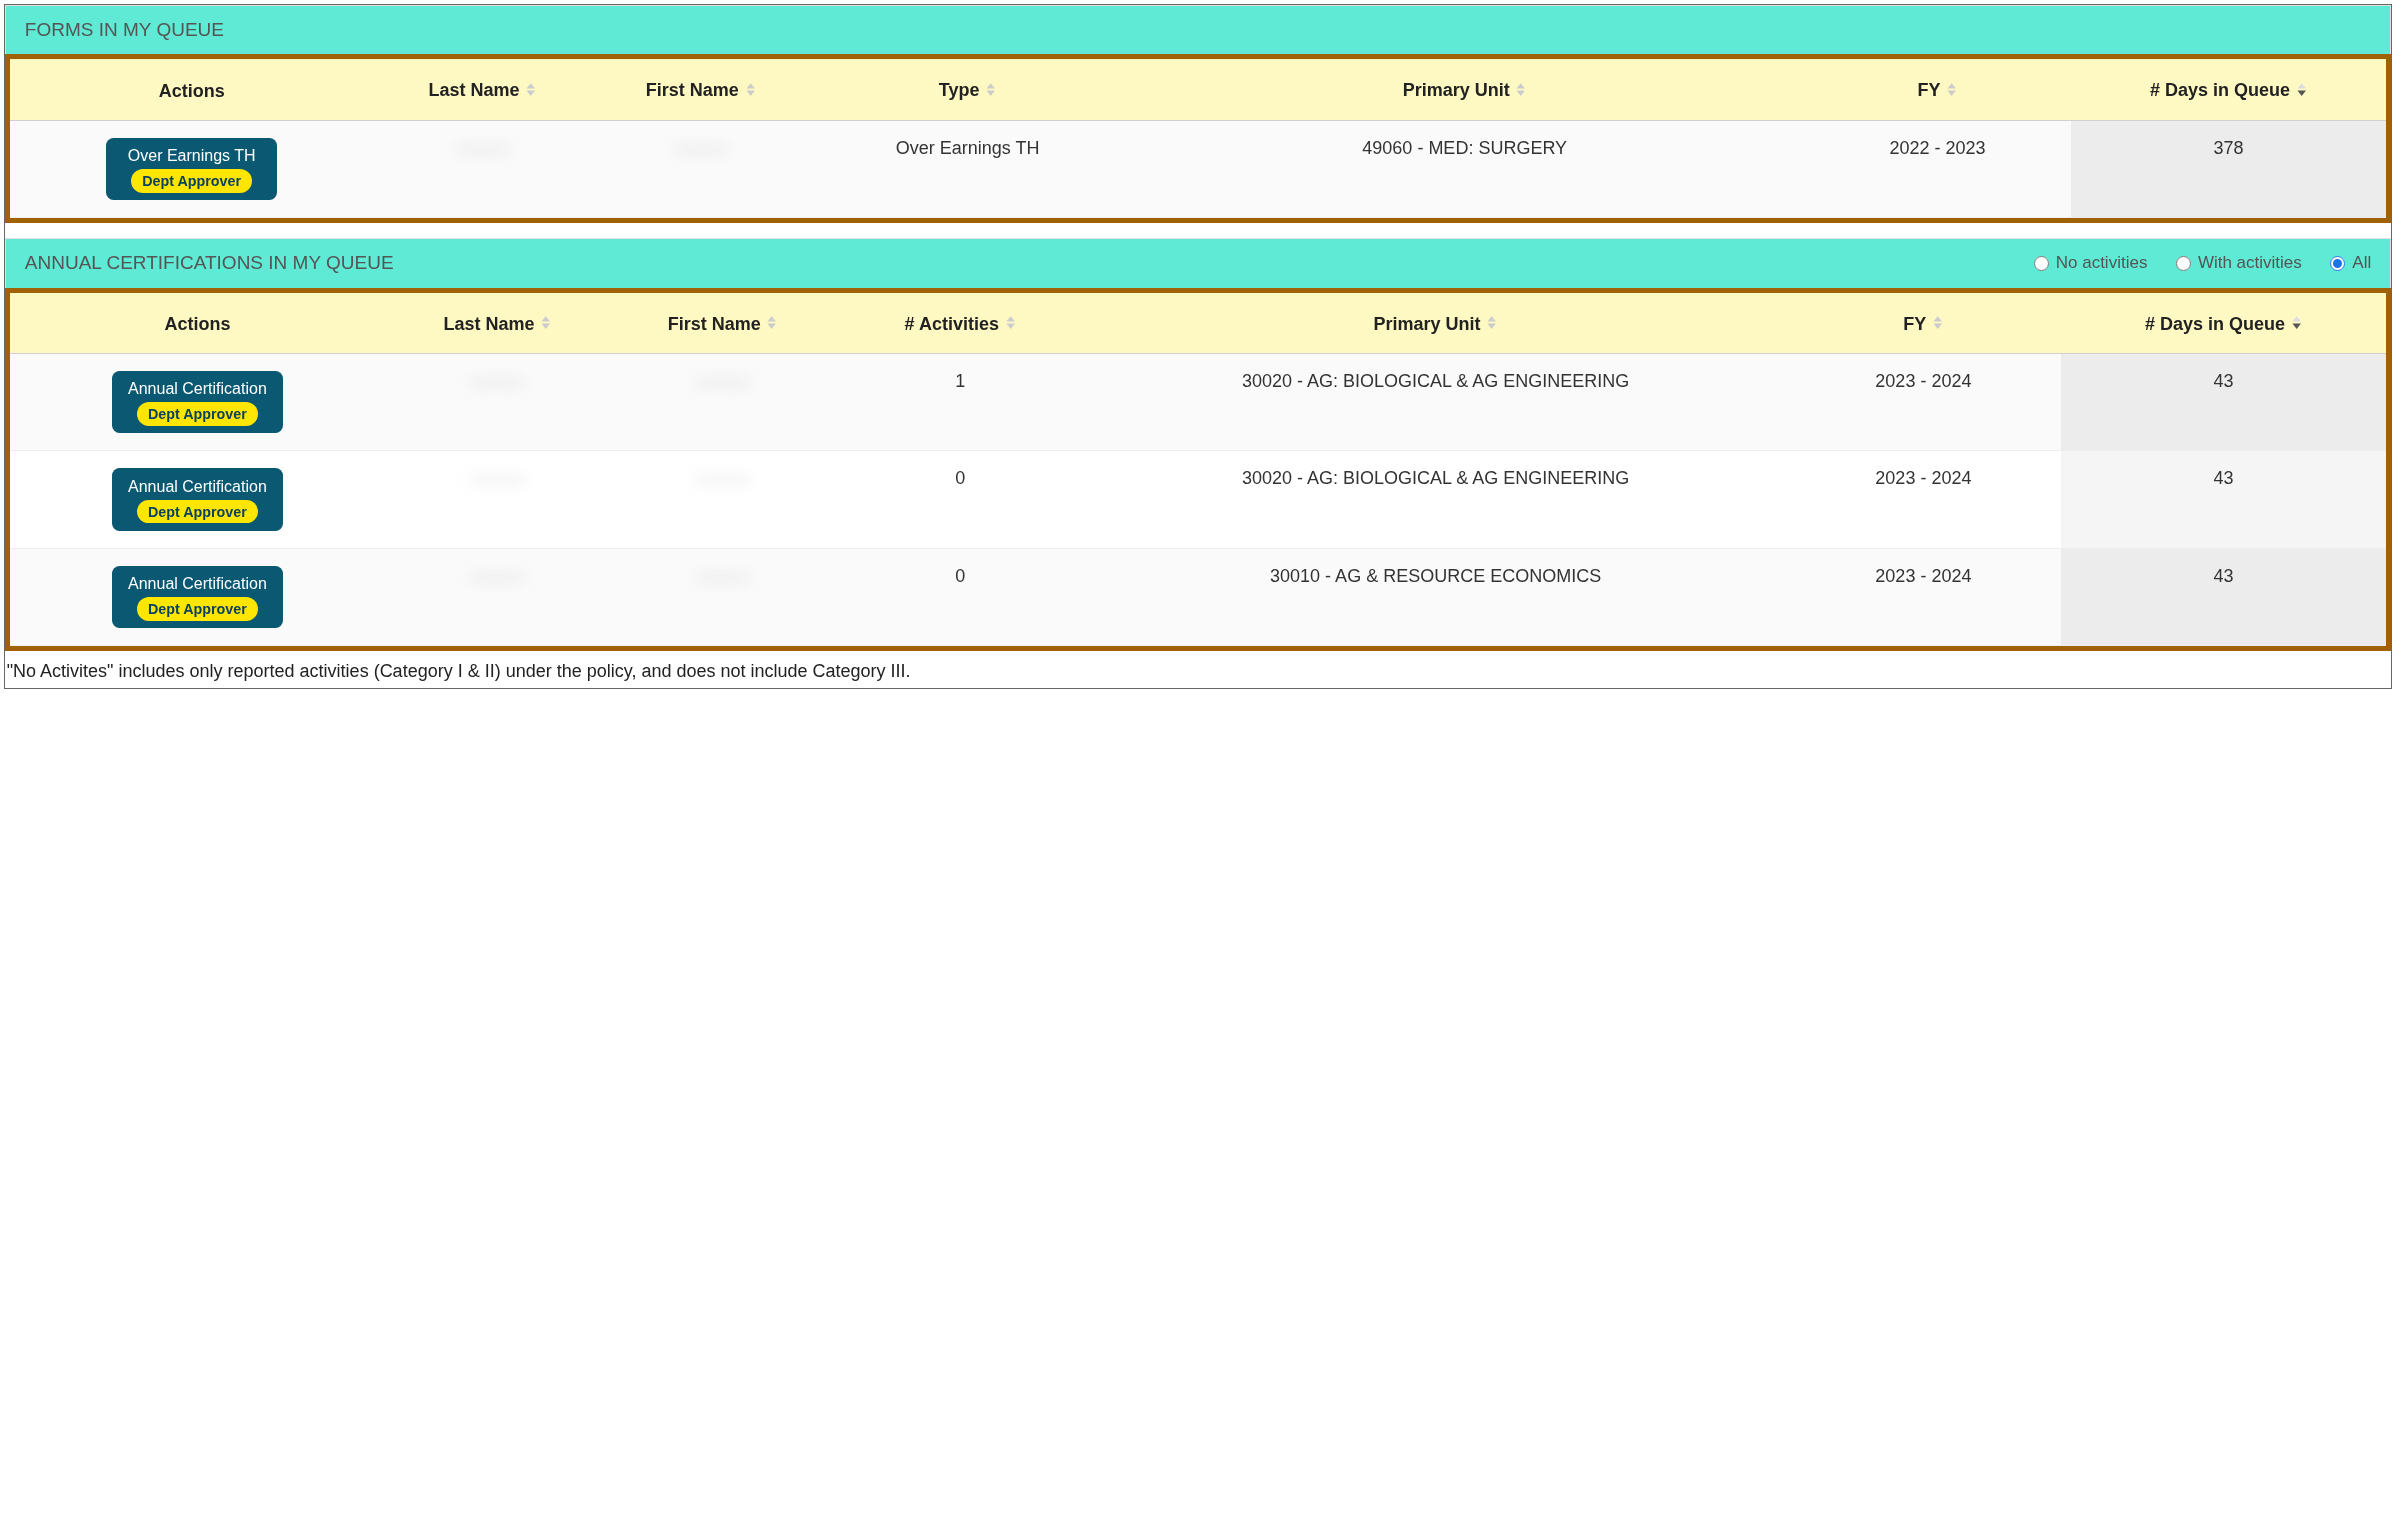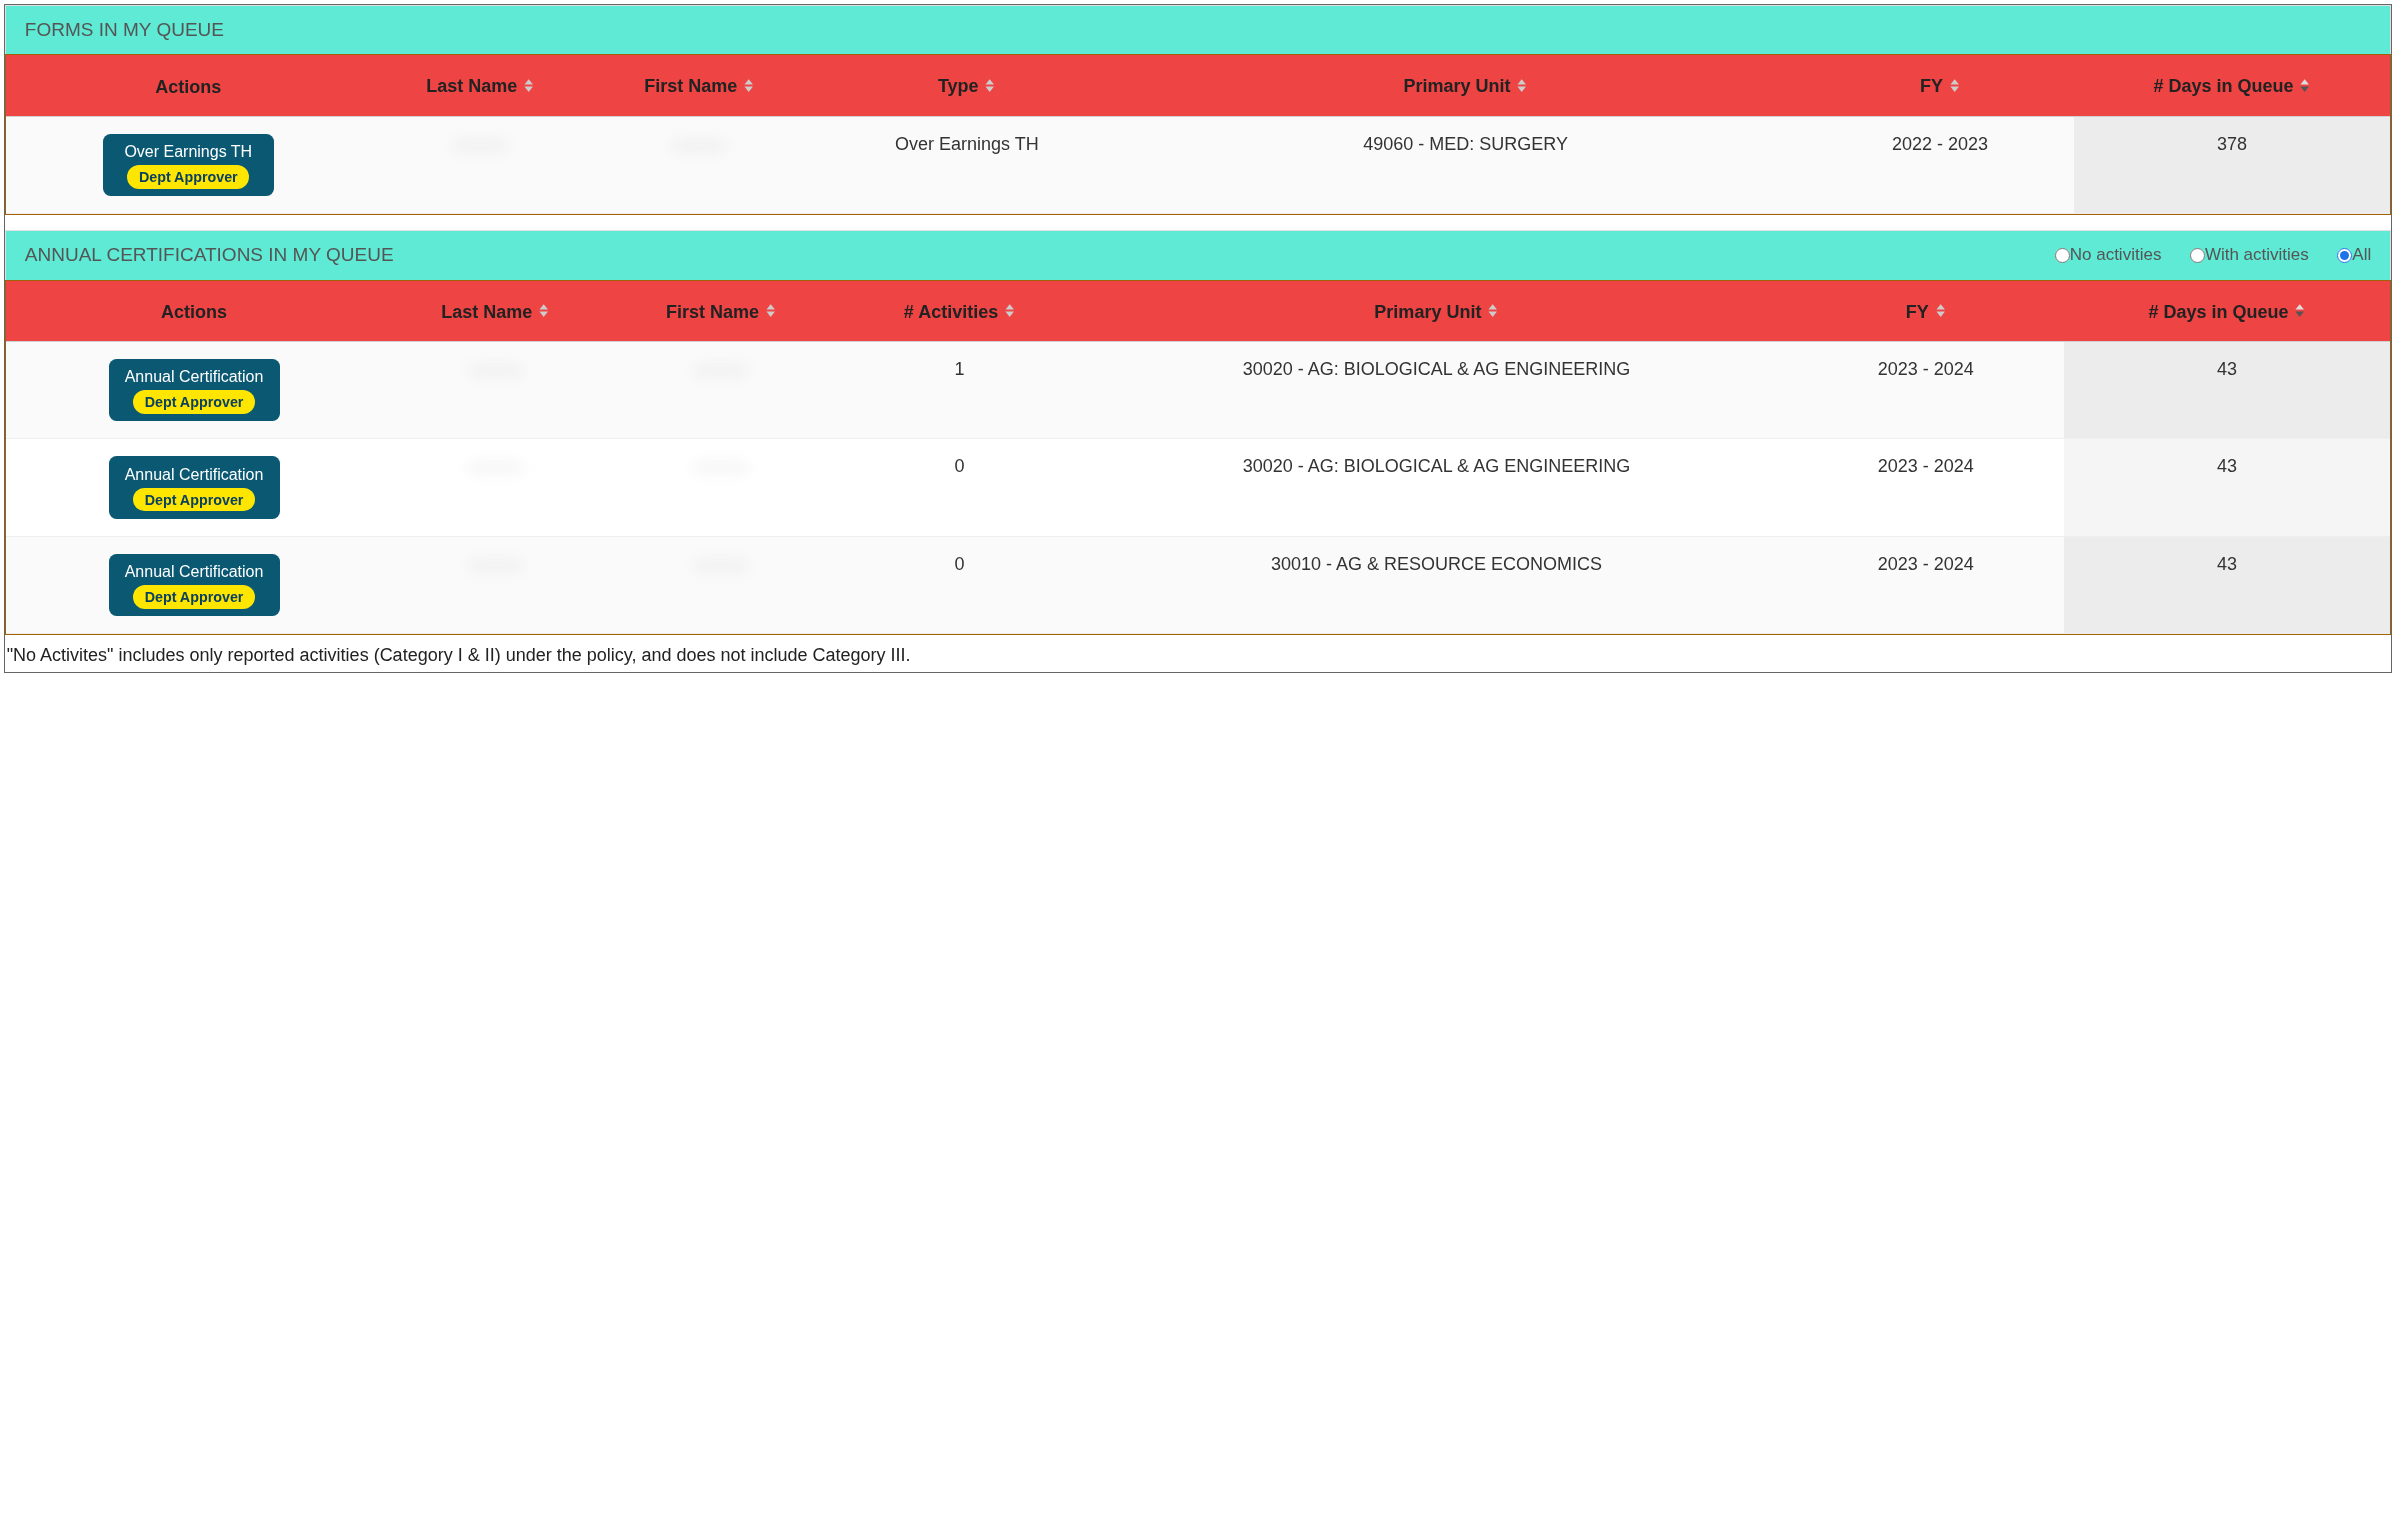--- a/index.html
+++ b/index.html
@@ -21,35 +21,35 @@
     border: 1px solid #e0e0e0;
     border-bottom: none;
     padding: 13.3px 19px;
     font-size: 19px;
     color: #555;
     display: flex;
     align-items: center;
     justify-content: space-between;
   }
   .panel-body {
-    border: 1px solid #a16207;
-    background: #ef4444;
+    border: 5px solid #a16207;
+    background: #fef9c3;
     padding: 0;
     position: relative;
   }
   .filter-group {
     display: flex;
     gap: 28.5px;
     font-size: 17px;
     align-items: center;
   }
   .filter-group label {
     display: inline-flex;
     align-items: center;
-    gap: 0;
+    gap: 7px;
     cursor: pointer;
   }
   .filter-group input[type=radio] {
     width: 15px; height: 15px;
     accent-color: #1a73e8;
   }
   table {
     width: 100%;
     border-collapse: collapse;
     table-layout: fixed;

